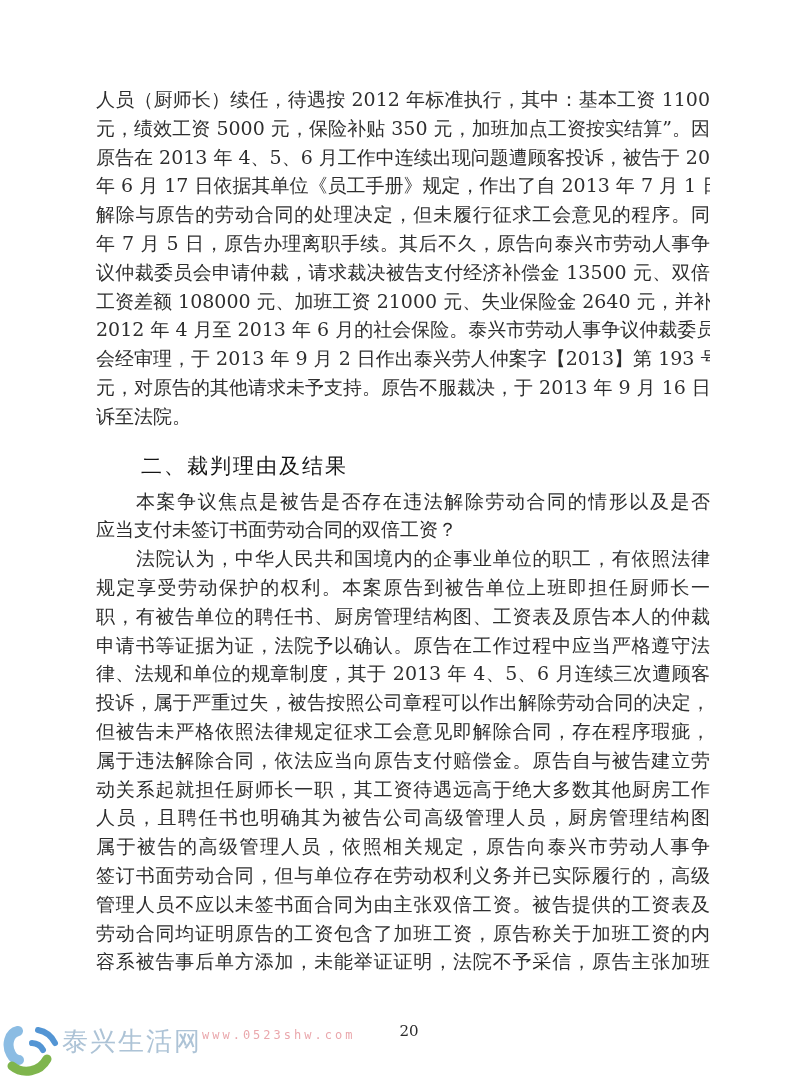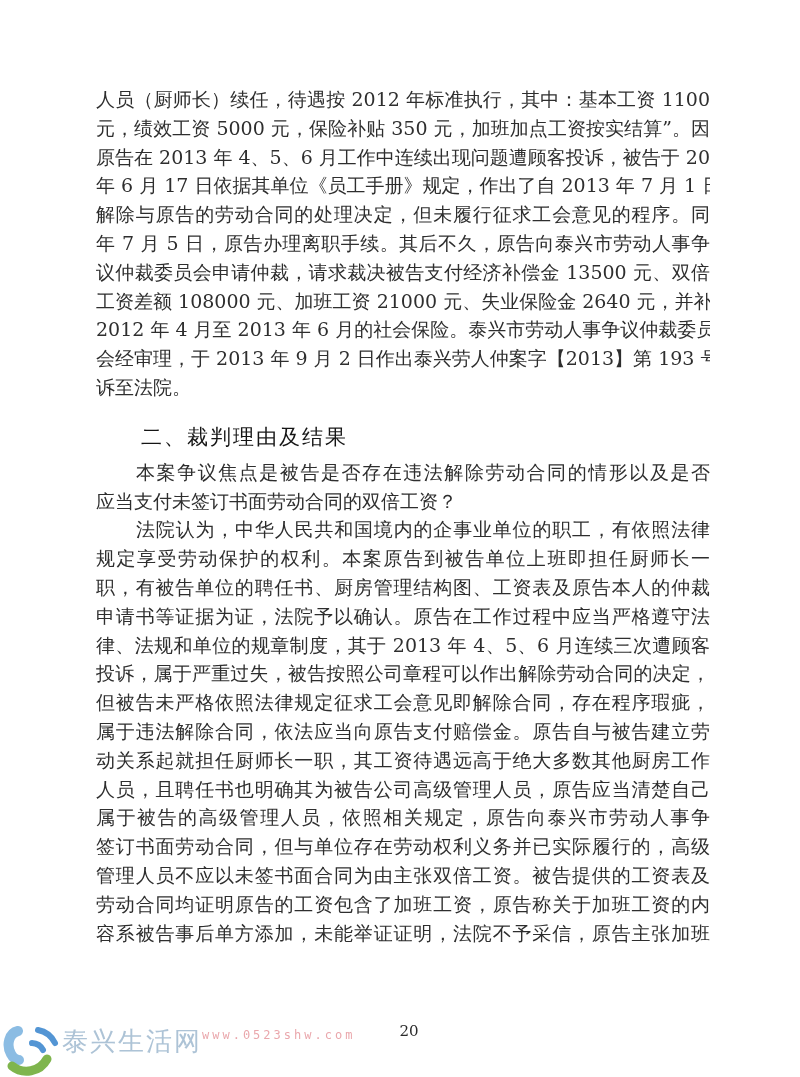--- a/index.html
+++ b/index.html
@@ -105,38 +105,39 @@
         <div class="line">人员（厨师长）续任，待遇按 2012 年标准执行，其中：基本工资 1100</div>
         <div class="line">元，绩效工资 5000 元，保险补贴 350 元，加班加点工资按实结算”。因</div>
         <div class="line">原告在 2013 年 4、5、6 月工作中连续出现问题遭顾客投诉，被告于 2013</div>
         <div class="line">年 6 月 17 日依据其单位《员工手册》规定，作出了自 2013 年 7 月 1 日</div>
         <div class="line">解除与原告的劳动合同的处理决定，但未履行征求工会意见的程序。同</div>
         <div class="line">年 7 月 5 日，原告办理离职手续。其后不久，原告向泰兴市劳动人事争</div>
         <div class="line">议仲裁委员会申请仲裁，请求裁决被告支付经济补偿金 13500 元、双倍</div>
         <div class="line">工资差额 108000 元、加班工资 21000 元、失业保险金 2640 元，并补缴</div>
         <div class="line">2012 年 4 月至 2013 年 6 月的社会保险。泰兴市劳动人事争议仲裁委员</div>
         <div class="line">会经审理，于 2013 年 9 月 2 日作出泰兴劳人仲案字【2013】第 193 号</div>
+        <div class="line">元，对原告的其他请求未予支持。原告不服裁决，于 2013 年 9 月 16 日</div>
         <div class="line flush-left">诉至法院。</div>
       </div>
       <div class="heading">二、裁判理由及结果</div>
       <div class="paragraph">
         <div class="line indent">本案争议焦点是被告是否存在违法解除劳动合同的情形以及是否</div>
         <div class="line flush-left">应当支付未签订书面劳动合同的双倍工资？</div>
       </div>
       <div class="paragraph">
         <div class="line indent">法院认为，中华人民共和国境内的企事业单位的职工，有依照法律</div>
         <div class="line">规定享受劳动保护的权利。本案原告到被告单位上班即担任厨师长一</div>
         <div class="line">职，有被告单位的聘任书、厨房管理结构图、工资表及原告本人的仲裁</div>
         <div class="line">申请书等证据为证，法院予以确认。原告在工作过程中应当严格遵守法</div>
         <div class="line">律、法规和单位的规章制度，其于 2013 年 4、5、6 月连续三次遭顾客</div>
         <div class="line">投诉，属于严重过失，被告按照公司章程可以作出解除劳动合同的决定，</div>
         <div class="line">但被告未严格依照法律规定征求工会意见即解除合同，存在程序瑕疵，</div>
         <div class="line">属于违法解除合同，依法应当向原告支付赔偿金。原告自与被告建立劳</div>
         <div class="line">动关系起就担任厨师长一职，其工资待遇远高于绝大多数其他厨房工作</div>
-        <div class="line">人员，且聘任书也明确其为被告公司高级管理人员，原告应当清楚自己</div>
+        <div class="line">人员，且聘任书也明确其为被告公司高级管理人员，厨房管理结构图</div>
         <div class="line">属于被告的高级管理人员，依照相关规定，原告向泰兴市劳动人事争</div>
         <div class="line">签订书面劳动合同，但与单位存在劳动权利义务并已实际履行的，高级</div>
         <div class="line">管理人员不应以未签书面合同为由主张双倍工资。被告提供的工资表及</div>
         <div class="line">劳动合同均证明原告的工资包含了加班工资，原告称关于加班工资的内</div>
         <div class="line">容系被告事后单方添加，未能举证证明，法院不予采信，原告主张加班</div>
       </div>
     </div>
 
   <div class="page-number">20</div>
 

